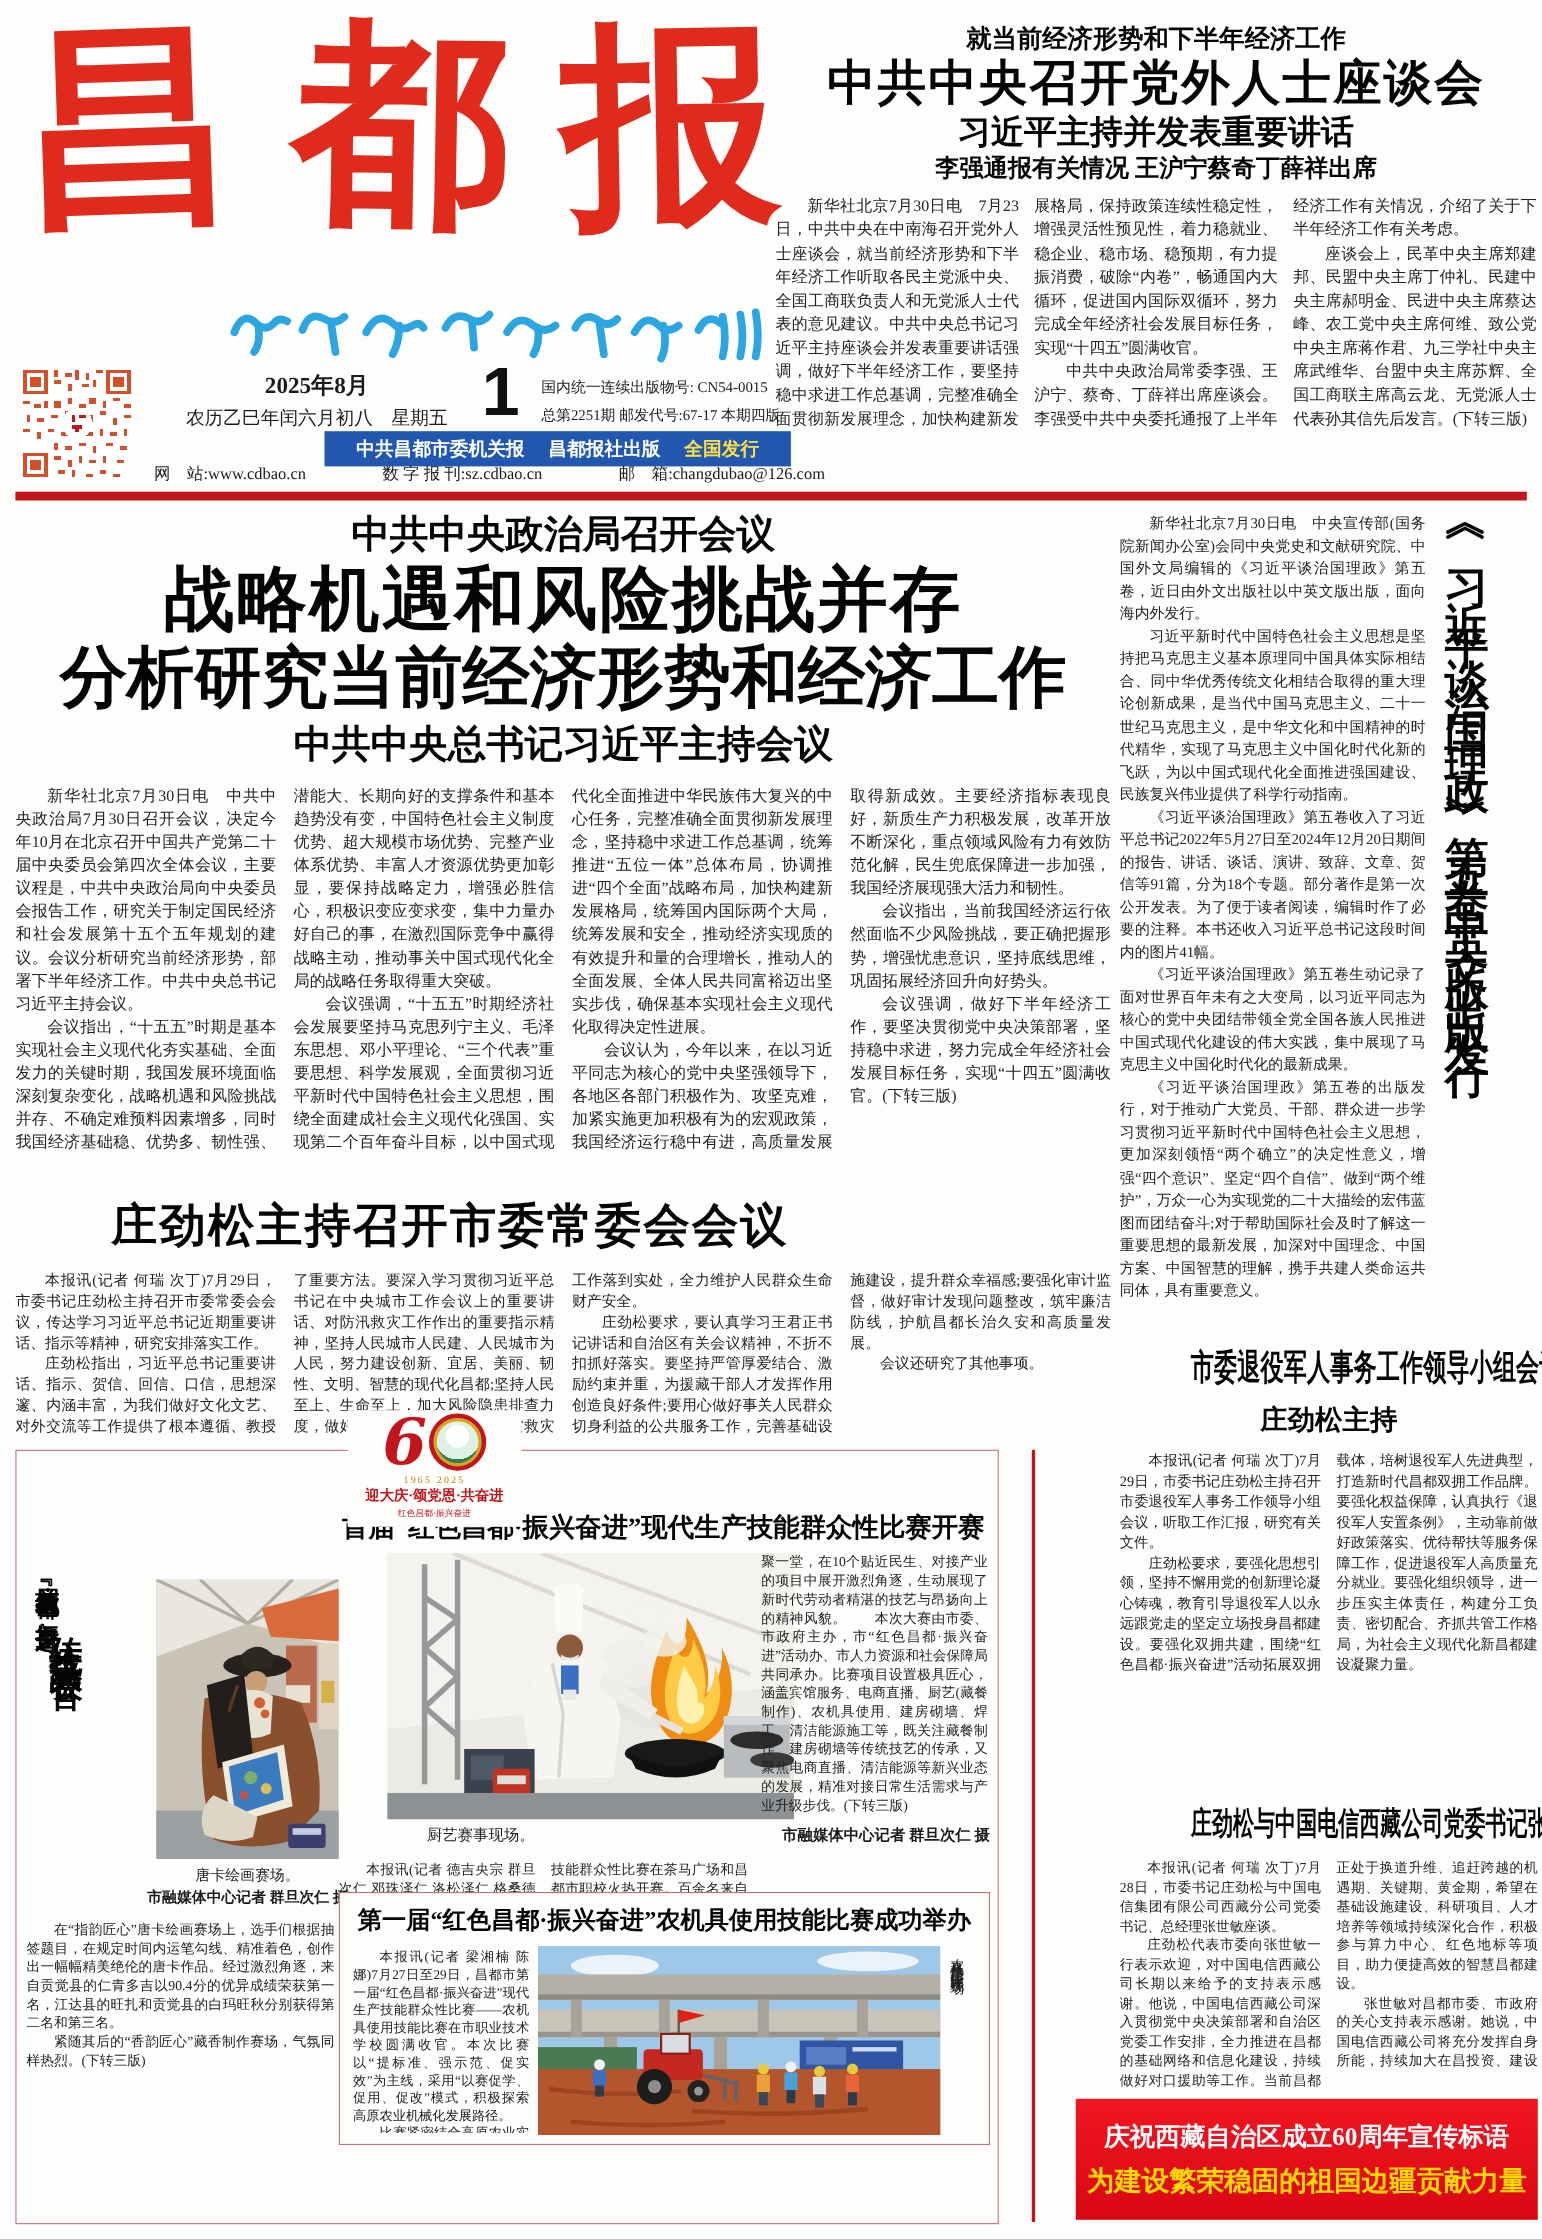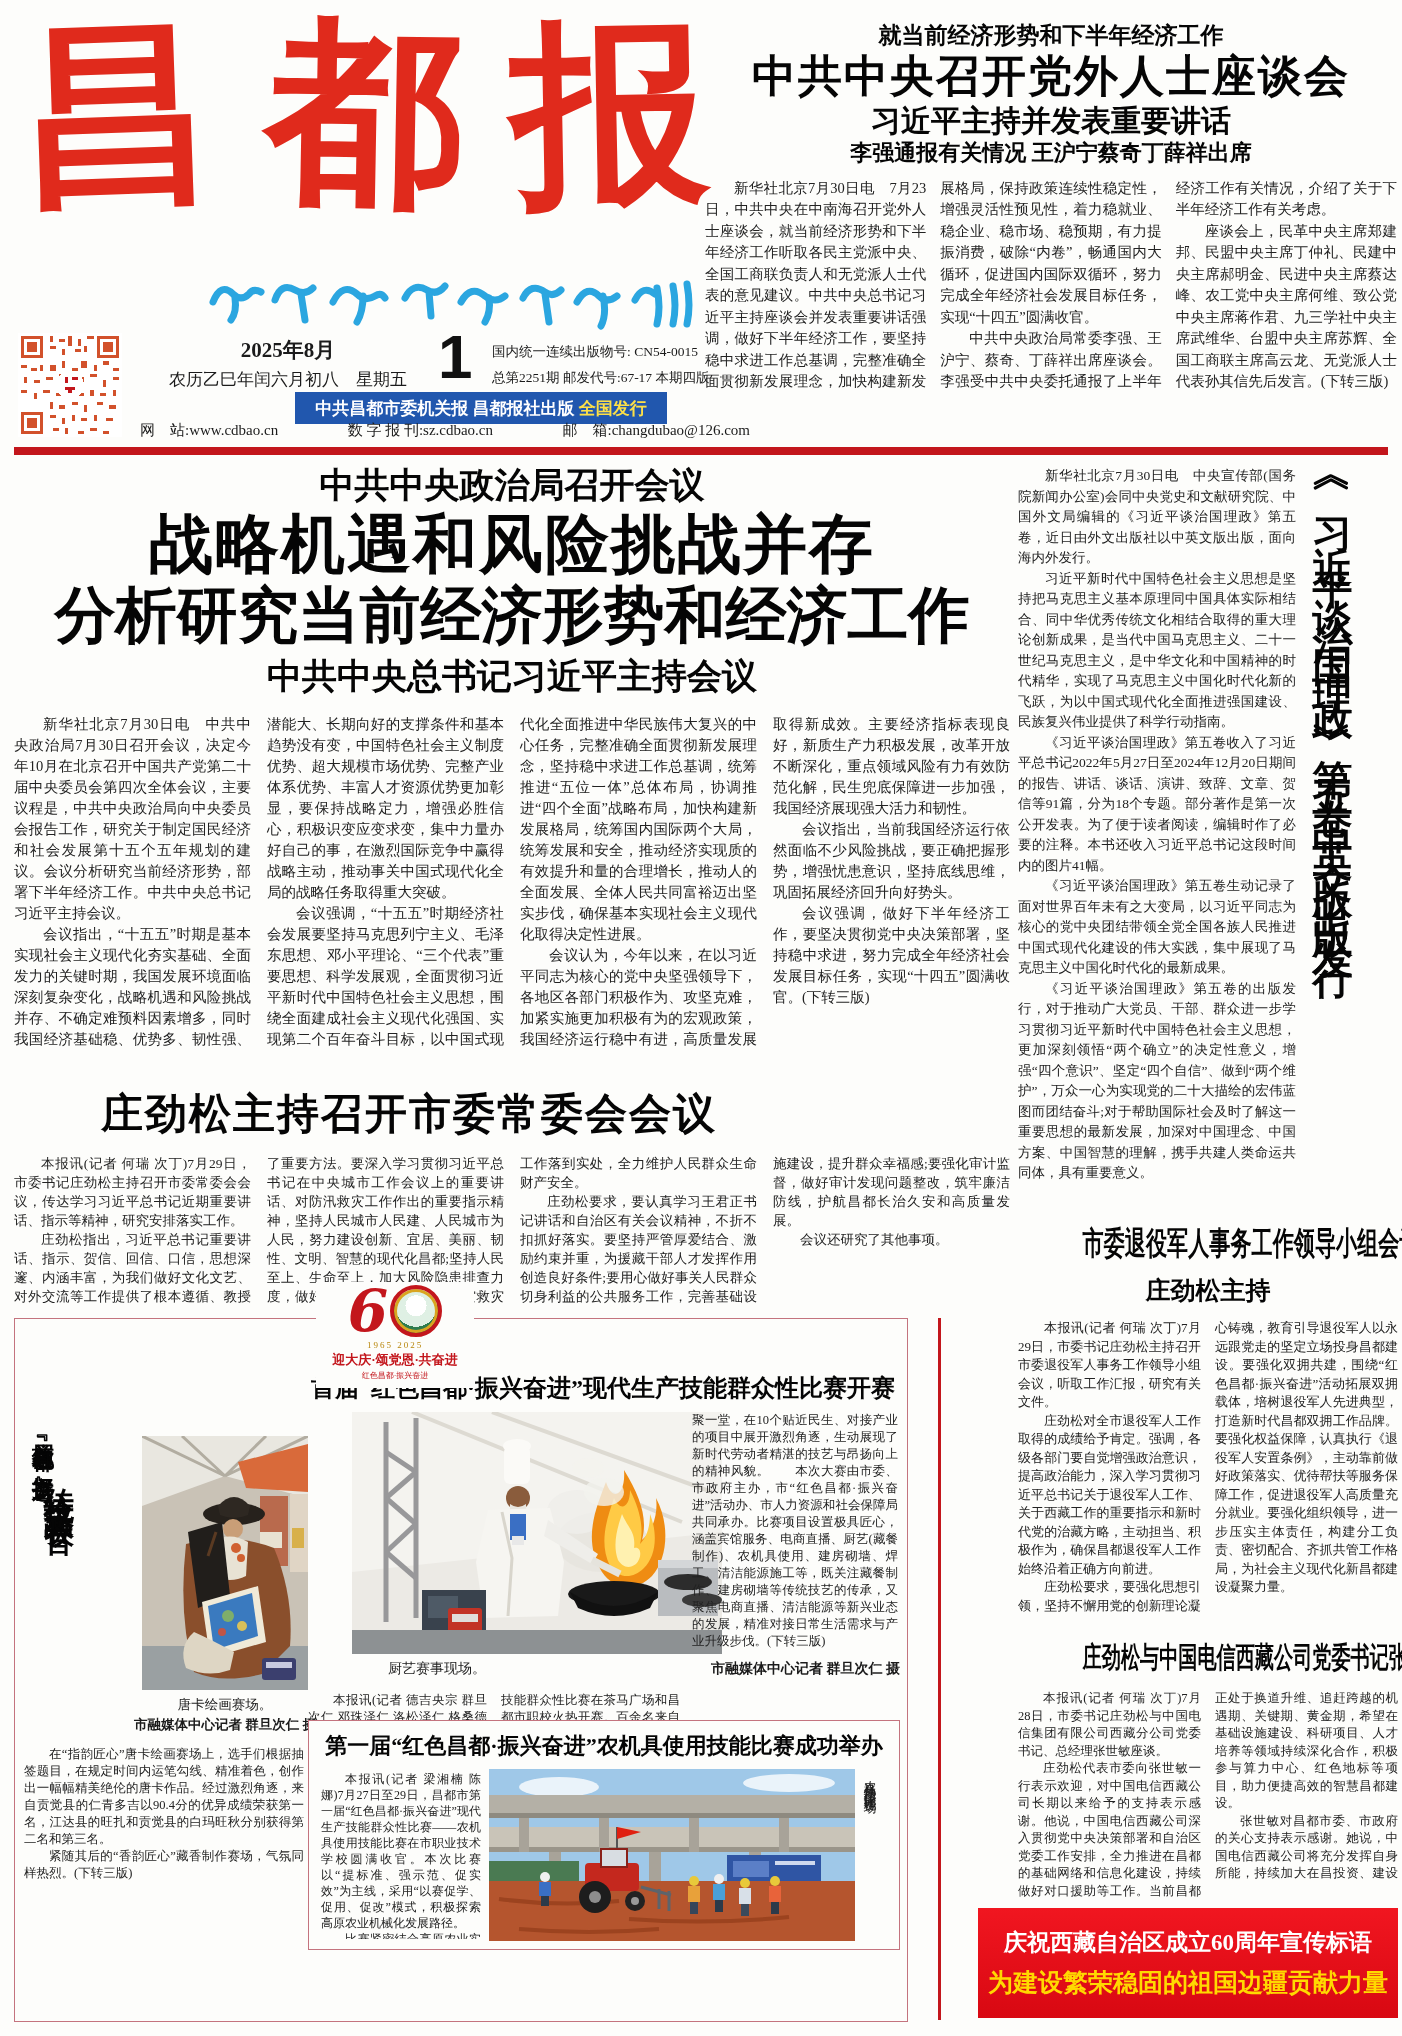--- a/index.html
+++ b/index.html
@@ -90,21 +90,21 @@
     <div class="serif" style="font-size:17px;margin-top:4px;white-space:nowrap;">
       <span>农历乙巳年闰六月初八</span>　<span>星期五</span>
     </div>
   </div>
   <div class="abs sans" style="left:438px;top:326px;font-size:62px;font-weight:900;color:#111;line-height:1;">1</div>
   <div class="abs serif" style="left:492px;top:339px;width:256px;font-size:13.5px;line-height:1.9;">
     <div>国内统一连续出版物号: CN54-0015</div>
     <div>总第2251期 邮发代号:67-17 本期四版</div>
   </div>
 
-  <div class="abs" style="left:295px;top:392px;width:372px;height:26px;background:#2157ae;display:flex;align-items:center;justify-content:space-around;padding:16px 18px;box-sizing:border-box;">
+  <div class="abs" style="left:295px;top:392px;width:424px;height:26px;background:#2157ae;display:flex;align-items:center;justify-content:space-around;padding:16px 18px;box-sizing:border-box;">
     <span class="serif" style="color:#fff;font-weight:bold;font-size:17px;">中共昌都市委机关报</span>
     <span class="serif" style="color:#fff;font-weight:bold;font-size:17px;">昌都报社出版</span>
     <span class="serif" style="color:#fde047;font-weight:bold;font-size:17px;">全国发行</span>
   </div>
 
   <div class="abs serif" style="left:140px;top:421px;width:610px;display:flex;justify-content:space-between;font-size:15px;">
     <span>网　站:www.cdbao.cn</span>
     <span>数 字 报 刊:sz.cdbao.cn</span>
     <span>邮　箱:changdubao@126.com</span>
   </div>
@@ -160,21 +160,20 @@
         <p class="para">庄劲松要求，要认真学习王君正书记讲话和自治区有关会议精神，不折不扣抓好落实。要坚持严管厚爱结合、激励约束并重，为援藏干部人才发挥作用创造良好条件;要用心做好事关人民群众切身利益的公共服务工作，完善基础设施建设，提升群众幸福感;要强化审计监督，做好审计发现问题整改，筑牢廉洁防线，护航昌都长治久安和高质量发展。</p>
         <p class="para">会议还研究了其他事项。</p>
       </div>
   </div>
 
   <div class="abs" style="left:1018px;top:1222px;width:380px;">
     <div class="ctr h-black" style="font-size:32px;transform:scaleX(0.66);transform-origin:center;white-space:nowrap;">市委退役军人事务工作领导小组会议召开</div>
     <div class="ctr h-song" style="font-size:25px;margin-top:8px;">庄劲松主持</div>
     <div class="body-txt cols2" style="margin-top:12px;height:298px;font-size:13px;line-height:18.5px;">
         <p class="para">本报讯(记者 何瑞 次丁)7月29日，市委书记庄劲松主持召开市委退役军人事务工作领导小组会议，听取工作汇报，研究有关文件。</p>
-        <p class="para">庄劲松对全市退役军人工作取得的成绩给予肯定。强调，各级各部门要自觉增强政治意识，提高政治能力，深入学习贯彻习近平总书记关于退役军人工作、关于西藏工作的重要指示和新时代党的治藏方略，主动担当、积极作为，确保昌都退役军人工作始终沿着正确方向前进。</p>
         <p class="para">庄劲松要求，要强化思想引领，坚持不懈用党的创新理论凝心铸魂，教育引导退役军人以永远跟党走的坚定立场投身昌都建设。要强化双拥共建，围绕“红色昌都·振兴奋进”活动拓展双拥载体，培树退役军人先进典型，打造新时代昌都双拥工作品牌。要强化权益保障，认真执行《退役军人安置条例》，主动靠前做好政策落实、优待帮扶等服务保障工作，促进退役军人高质量充分就业。要强化组织领导，进一步压实主体责任，构建分工负责、密切配合、齐抓共管工作格局，为社会主义现代化新昌都建设凝聚力量。</p>
       </div>
   </div>
 
   <div class="abs" style="left:1018px;top:1638px;width:380px;">
     <div class="ctr h-black" style="font-size:29px;transform:scaleX(0.66);transform-origin:center;white-space:nowrap;">庄劲松与中国电信西藏公司党委书记张世敏座谈</div>
     <div class="body-txt cols2" style="margin-top:12px;height:218px;font-size:12.5px;line-height:17.5px;">
         <p class="para">本报讯(记者 何瑞 次丁)7月28日，市委书记庄劲松与中国电信集团有限公司西藏分公司党委书记、总经理张世敏座谈。</p>
         <p class="para">庄劲松代表市委向张世敏一行表示欢迎，对中国电信西藏公司长期以来给予的支持表示感谢。他说，中国电信西藏公司深入贯彻党中央决策部署和自治区党委工作安排，全力推进在昌都的基础网络和信息化建设，持续做好对口援助等工作。当前昌都正处于换道升维、追赶跨越的机遇期、关键期、黄金期，希望在基础设施建设、科研项目、人才培养等领域持续深化合作，积极参与算力中心、红色地标等项目，助力便捷高效的智慧昌都建设。</p>
         <p class="para">张世敏对昌都市委、市政府的关心支持表示感谢。她说，中国电信西藏公司将充分发挥自身所能，持续加大在昌投资、建设和运营力度，为社会主义现代化新昌都建设作出新的更大贡献。</p>

